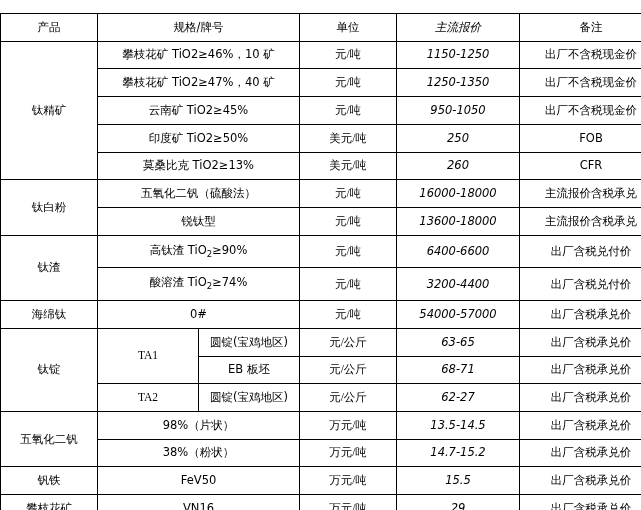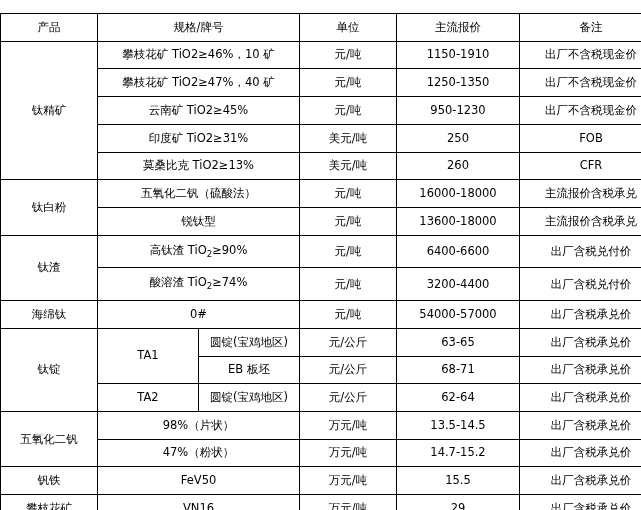--- a/index.html
+++ b/index.html
@@ -30,24 +30,24 @@
     border: 1px solid #000000;
     text-align: center;
     vertical-align: middle;
     font-size: 11.5px;
     line-height: 1.15;
     padding: 1px 2px;
     white-space: nowrap;
     overflow: hidden;
   }
   td.col-product { width: 92px; }
-  td.col-spec-sub { width: 42px; }
+  td.col-spec-sub { width: 42px; font-family: Liberation Serif, serif; }
   td.col-spec { width: 197px; }
-  td.col-unit { width: 92px; }
-  td.col-price { width: 118px; }
+  td.col-unit { width: 92px; font-family: Liberation Serif, serif; }
+  td.col-price { width: 118px; font-style: italic; }
   td.col-remark { width: 138px; }
   .hdr td { font-size: 12.5px; }
   .sub { vertical-align: sub; font-size: 8.5px; }
 </style>
 </head>
 <body>
 
 <div id="sheet">
   <table class="price-table">
     <tbody id="table-body">
@@ -55,37 +55,37 @@
           <td class="col-product">产品</td>
           <td class="col-spec" colspan="2">规格/牌号</td>
           <td class="col-unit">单位</td>
           <td class="col-price">主流报价</td>
           <td class="col-remark">备注</td>
         </tr>
         <tr>
           <td class="col-product" rowspan="5">钛精矿</td>
           <td class="col-spec" colspan="2">攀枝花矿 TiO2≥46%，10 矿</td>
           <td class="col-unit">元/吨</td>
-          <td class="col-price">1150-1910</td>
+          <td class="col-price">1150-1250</td>
           <td class="col-remark">出厂不含税现金价</td>
         </tr>
         <tr>
           <td class="col-spec" colspan="2">攀枝花矿 TiO2≥47%，40 矿</td>
           <td class="col-unit">元/吨</td>
           <td class="col-price">1250-1350</td>
           <td class="col-remark">出厂不含税现金价</td>
         </tr>
         <tr>
           <td class="col-spec" colspan="2">云南矿 TiO2≥45%</td>
           <td class="col-unit">元/吨</td>
-          <td class="col-price">950-1230</td>
+          <td class="col-price">950-1050</td>
           <td class="col-remark">出厂不含税现金价</td>
         </tr>
         <tr>
-          <td class="col-spec" colspan="2">印度矿 TiO2≥31%</td>
+          <td class="col-spec" colspan="2">印度矿 TiO2≥50%</td>
           <td class="col-unit">美元/吨</td>
           <td class="col-price">250</td>
           <td class="col-remark">FOB</td>
         </tr>
         <tr>
           <td class="col-spec" colspan="2">莫桑比克 TiO2≥13%</td>
           <td class="col-unit">美元/吨</td>
           <td class="col-price">260</td>
           <td class="col-remark">CFR</td>
         </tr>
@@ -133,32 +133,32 @@
         <tr>
           <td class="col-spec">EB 板坯</td>
           <td class="col-unit">元/公斤</td>
           <td class="col-price">68-71</td>
           <td class="col-remark">出厂含税承兑价</td>
         </tr>
         <tr>
           <td class="col-spec-sub">TA2</td>
           <td class="col-spec">圆锭(宝鸡地区)</td>
           <td class="col-unit">元/公斤</td>
-          <td class="col-price">62-64</td>
+          <td class="col-price">62-27</td>
           <td class="col-remark">出厂含税承兑价</td>
         </tr>
         <tr>
           <td class="col-product" rowspan="2">五氧化二钒</td>
           <td class="col-spec" colspan="2">98%（片状）</td>
           <td class="col-unit">万元/吨</td>
           <td class="col-price">13.5-14.5</td>
           <td class="col-remark">出厂含税承兑价</td>
         </tr>
         <tr>
-          <td class="col-spec" colspan="2">47%（粉状）</td>
+          <td class="col-spec" colspan="2">38%（粉状）</td>
           <td class="col-unit">万元/吨</td>
           <td class="col-price">14.7-15.2</td>
           <td class="col-remark">出厂含税承兑价</td>
         </tr>
         <tr>
           <td class="col-product">钒铁</td>
           <td class="col-spec" colspan="2">FeV50</td>
           <td class="col-unit">万元/吨</td>
           <td class="col-price">15.5</td>
           <td class="col-remark">出厂含税承兑价</td>

